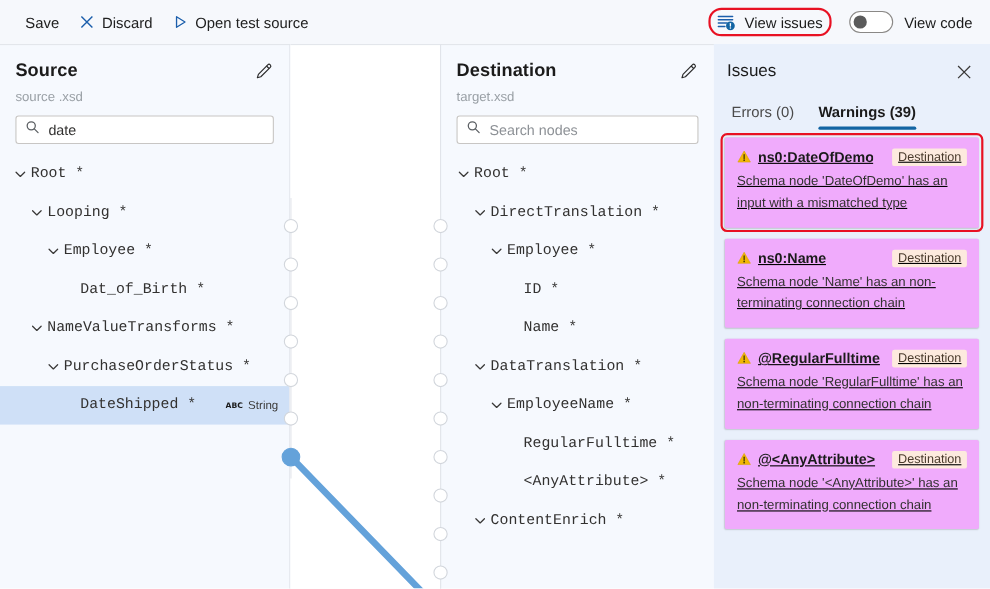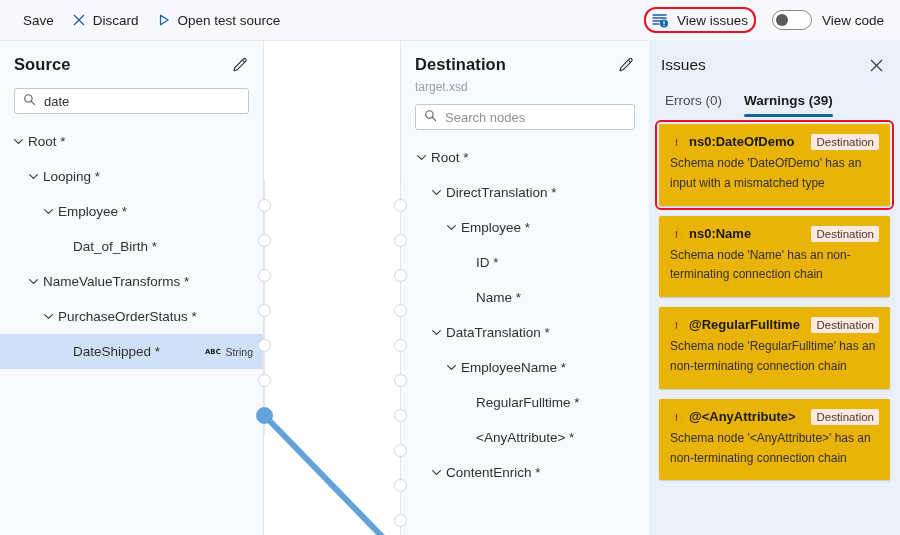--- a/index.html
+++ b/index.html
@@ -107,21 +107,21 @@
     display: flex; align-items: center;
     font-size: 13.5px; color: #323130;
     cursor: pointer; white-space: nowrap;
   }
   .tree-row.selected { background: #cfe0f7; }
   .tree-row .chev {
     width: 13px; flex: none; display: inline-flex;
     align-items: center; justify-content: center; margin-right: 3px;
   }
   .tree-row .chev.empty { visibility: hidden; }
-  .tree-row .label { overflow: hidden; text-overflow: ellipsis; }
+  .tree-row .label { overflow: hidden; text-overflow: ellipsis; font-family: Liberation Mono, monospace; }
   .tree-row .typebadge {
     position: absolute; right: 10px;
     display: flex; align-items: center; gap: 4px;
     font-size: 10.5px; color: #3b3a39;
   }
 
   
   .conn-dot {
     position: absolute;
     width: 13px; height: 13px; border-radius: 50%;
@@ -148,27 +148,28 @@
   .issues-tabs { display: flex; align-items: flex-start; gap: 22px; padding: 14px 0 0 16px; }
   .issues-tab { position: relative; font-size: 13.5px; color: #4a4a4a; padding-bottom: 9px; cursor: pointer; white-space: nowrap; }
   .issues-tab.active { color: #1b1b1b; font-weight: 700; }
   .issues-tab.active::after {
     content: ""; position: absolute; left: 0; right: 0; bottom: 0;
     height: 3px; background: #1264a3; border-radius: 2px;
   }
 
   .issue-list { padding: 7px 10px 0 10px; }
   .issue-card {
-    background: #eab308;
+    background: #f0abfc;
     border-radius: 2px;
     padding: 10px 11px 12px 11px;
     margin-bottom: 10px;
     box-shadow: 0 .6px 1.8px rgba(0,0,0,.10), 0 .3px .9px rgba(0,0,0,.07);
     cursor: pointer;
     position: relative;
+    text-decoration: underline;
   }
   .issue-card.highlight { outline: 2px solid #e81123; outline-offset: 2px; }
   .issue-top { display: flex; align-items: flex-start; justify-content: space-between; gap: 6px; }
   .issue-name { display: flex; align-items: center; gap: 6px; font-size: 13px; color: #1b1b1b; font-weight: 700; overflow: hidden; }
   .issue-name .nm { overflow: hidden; text-overflow: ellipsis; white-space: nowrap; }
   .issue-tag {
     flex: none;
     background: #fdeade; color: #4a3b2c;
     font-size: 11.5px; padding: 2px 5px; border-radius: 2px; white-space: nowrap;
   }
@@ -233,20 +234,21 @@
       <div class="panel-head">
         <div class="panel-title-row">
           <div class="panel-title">Source</div>
           <span class="pencil">
             <svg width="17" height="17" viewBox="0 0 17 17">
               <path d="M11.4 1.9 a1.6 1.6 0 0 1 2.3 2.3 L5.1 12.8 L2 13.7 L2.9 10.6 Z" fill="none" stroke="#2b2b2b" stroke-width="1.05" stroke-linejoin="round"></path>
               <path d="M10.3 3 L12.6 5.3" fill="none" stroke="#2b2b2b" stroke-width="1.05"></path>
             </svg>
           </span>
         </div>
+        <div class="panel-sub">source .xsd</div>
 
         <div class="search-box">
           <span>
             <svg width="13" height="13" viewBox="0 0 13 13">
                 <circle cx="5.4" cy="5.4" r="3.7" fill="none" stroke="#5b5f63" stroke-width="1.15"></circle>
                 <path d="M8.2 8.2 L11.6 11.6" stroke="#5b5f63" stroke-width="1.15" stroke-linecap="round"></path>
               </svg>
           </span>
           <input value="date" style="">
         </div>

